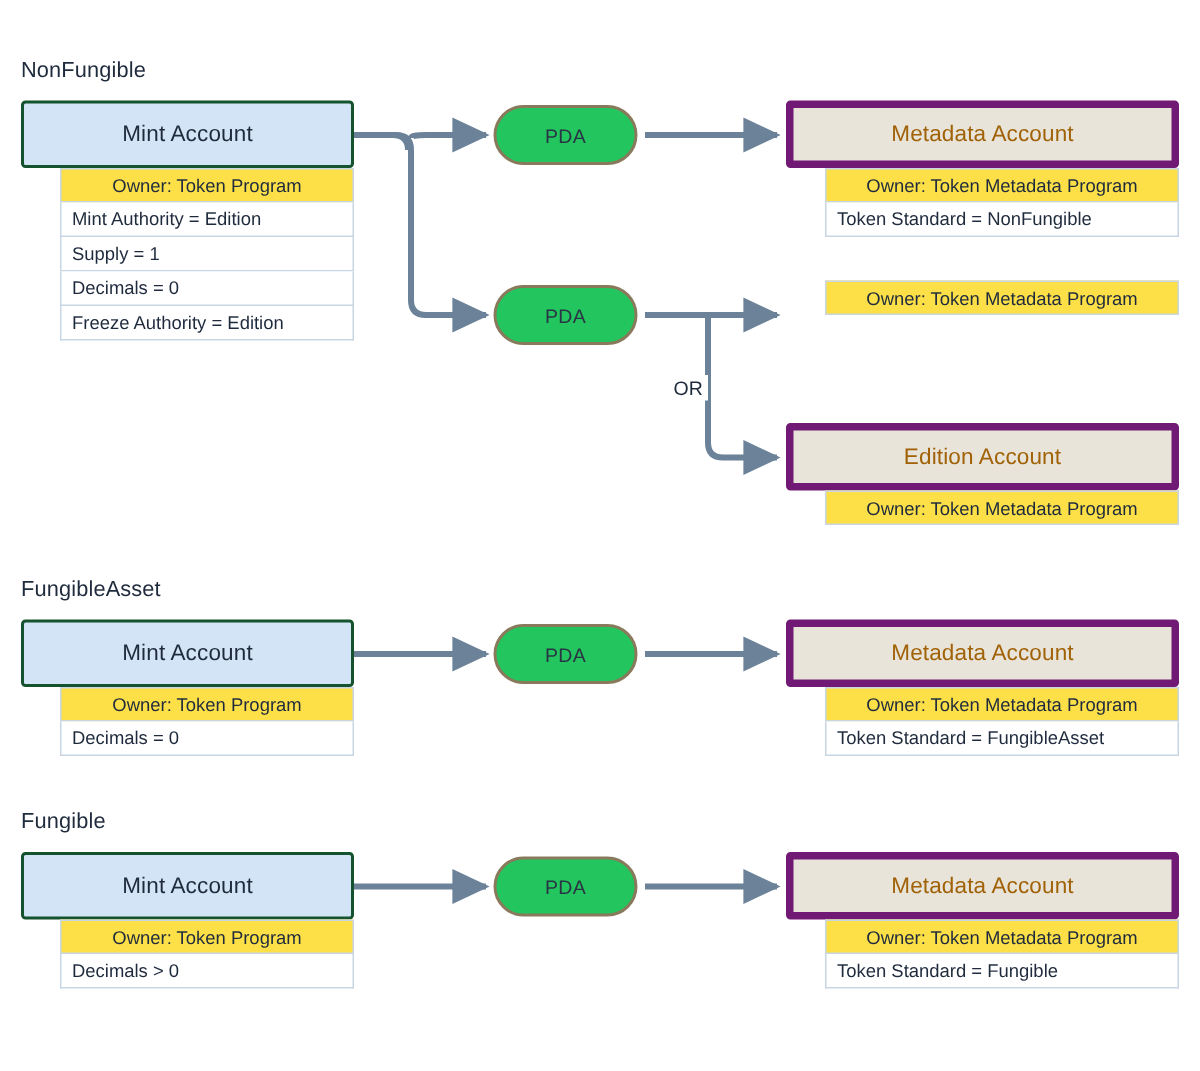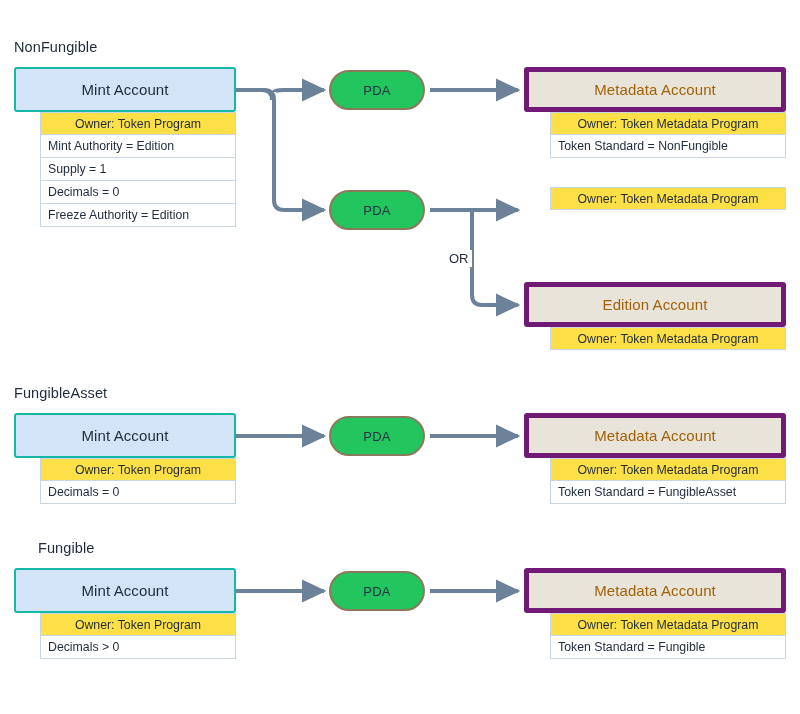--- a/index.html
+++ b/index.html
@@ -46,21 +46,21 @@
     align-items: center;
     justify-content: center;
     font-size: 15px;
     letter-spacing: 0.1px;
     border-radius: 3px;
     height: 45px;
     white-space: nowrap;
   }
   .node-header.mint {
     background: #d3e4f7;
-    border: 2px solid #14b8a6;
+    border: 2px solid #14532d;
     color: #1f2b3d;
   }
   .node-header.meta {
     background: #e8e4da;
     border: 5px solid #701a75;
     color: #a16207;
     text-align: center;
   }
   .rows {
     box-sizing: border-box;
@@ -201,21 +201,21 @@
   <div class="pda" style="left:329px; top:416px;">PDA</div>
 
   <div class="node" style="left:524px; top:413px; width:262px;">
     <div class="node-header meta" style="width:262px;">Metadata Account</div>
     <div class="rows" style="margin-left:26px; width:236px;">
       <div class="row owner">Owner: Token Metadata Program</div>
       <div class="row attr">Token Standard = FungibleAsset</div>
     </div>
   </div>
 
-  <div class="section-label" style="left:14px; top:540px;margin-left:24px;">Fungible</div>
+  <div class="section-label" style="left:14px; top:540px;">Fungible</div>
 
   <div class="node" style="left:14px; top:568px; width:222px;">
     <div class="node-header mint" style="width:222px;">Mint Account</div>
     <div class="rows" style="margin-left:26px; width:196px;">
       <div class="row owner">Owner: Token Program</div>
       <div class="row attr">Decimals &gt; 0</div>
     </div>
   </div>
 
   <div class="pda" style="left:329px; top:571px;">PDA</div>

